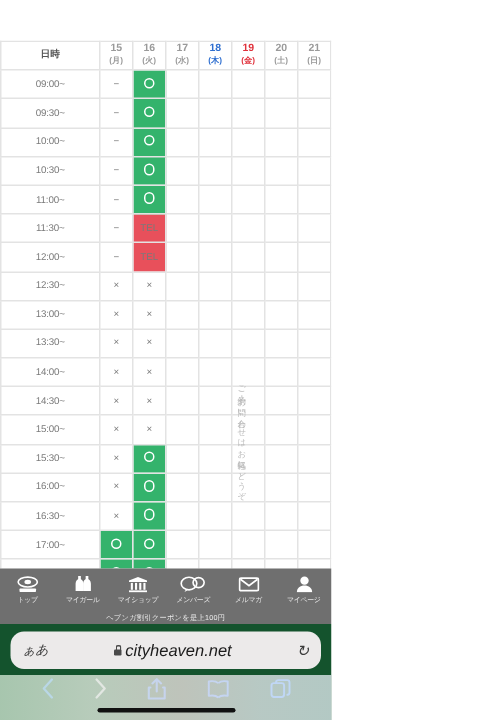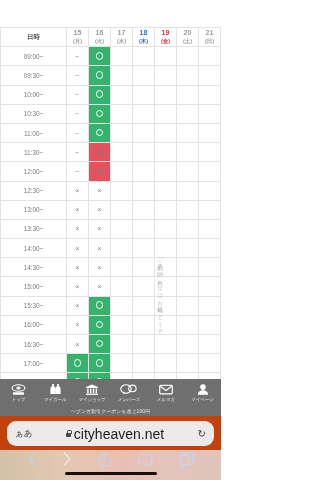--- a/index.html
+++ b/index.html
@@ -78,29 +78,29 @@
   .tab .tlabel { font-size:4.6px; color:#e8e8e8; letter-spacing:-.2px; }
   .ticon svg { display:block; }
 
   .ticker {
     position:absolute; left:0; right:0; bottom:64px; height:10px;
     background:#6f6f6f; color:#ededed; font-size:4.8px;
     display:flex; align-items:center; justify-content:center; letter-spacing:.2px;
   }
 
   
-  .safari { position:absolute; left:0; right:0; bottom:0; height:64px; background:#c2410c; }
+  .safari { position:absolute; left:0; right:0; bottom:0; height:64px; background:#14532d;font-style:italic; }
   .urlrow { height:31px; display:flex; align-items:center; padding:4px 7px 0; }
   .urlbar {
     flex:1; height:25px; background:#eceaea; border-radius:9px;
     display:flex; align-items:center; padding:0 8px; position:relative;
   }
   .aa { font-size:8.5px; color:#3c3c3c; }
   .urltext {
-    flex:1; text-align:center; font-size:14px; color:#1c1c1c;
+    flex:1; text-align:center; font-size:11px; color:#1c1c1c;
     display:flex; align-items:center; justify-content:center; gap:3px;
   }
   .lock { width:5px; height:6.5px; position:relative; display:inline-block; }
   .lock::before{content:"";position:absolute;left:0;bottom:0;width:5px;height:4px;background:#4a4a4a;border-radius:.8px;}
   .lock::after{content:"";position:absolute;left:1.1px;top:0;width:2.8px;height:3.2px;border:.9px solid #4a4a4a;border-bottom:none;border-radius:1.6px 1.6px 0 0;}
   .reload { font-size:10px; color:#3c3c3c; }
 
   .toolrow { height:24px; display:flex; align-items:center; justify-content:space-around; padding:0 14px; }
   .tbtn { color:#3b8cf5; display:flex; align-items:center; justify-content:center; }
   .tbtn.dim { color:#bcc3cb; }

